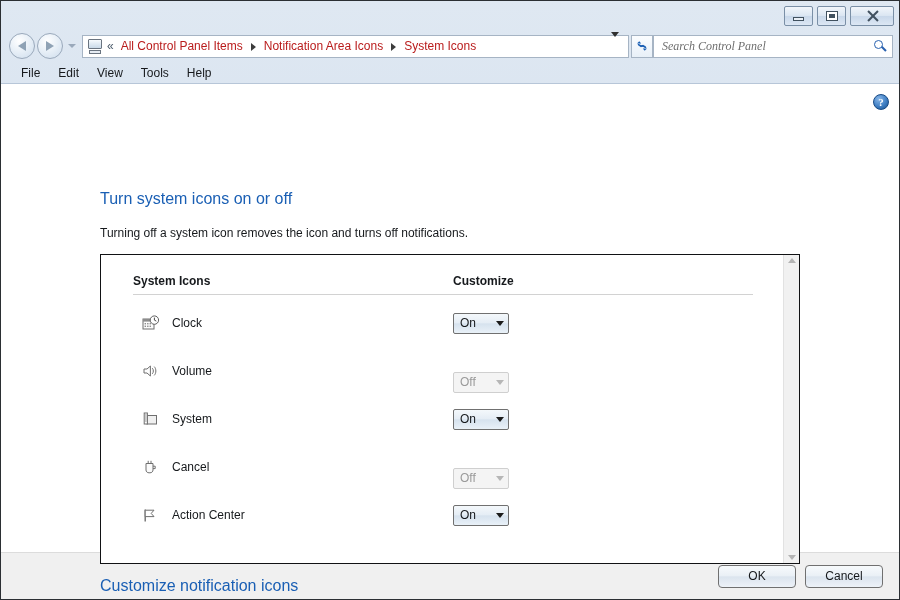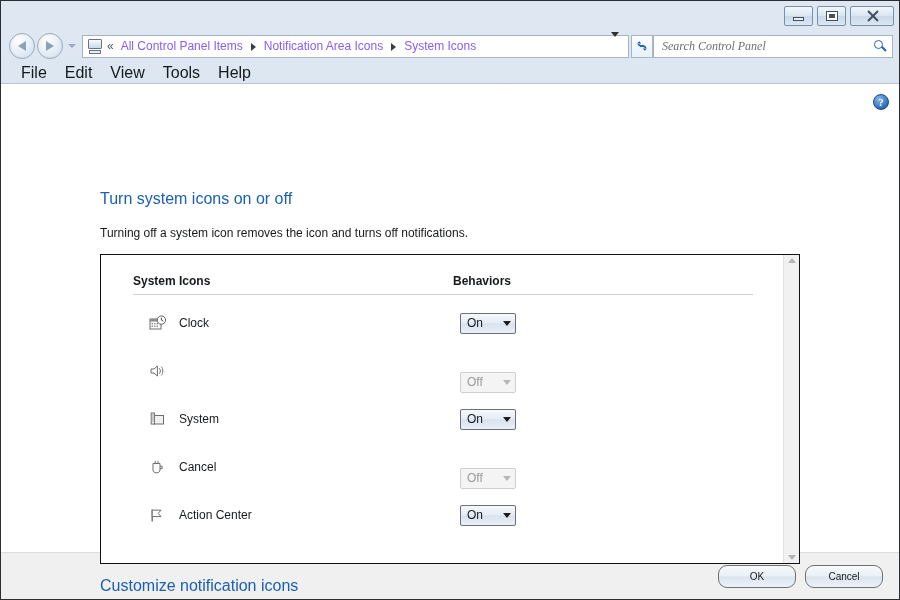--- a/index.html
+++ b/index.html
@@ -75,21 +75,21 @@
     border: 1px solid #a6b4c4;
     display: flex; align-items: center;
     padding: 0 2px 0 4px;
     min-width: 0;
   }
   #pcicon { width: 16px; height: 15px; position: relative; flex:0 0 16px; margin-right:3px;}
   #pcicon .scr { position:absolute; left:1px; top:0; width:14px; height:10px; border:1px solid #6a7480; background:linear-gradient(to bottom,#f6fafd,#c9d9e8); border-radius:1px;}
   #pcicon .base{ position:absolute; left:2px; top:11px; width:12px; height:4px; border:1px solid #6a7480; background:#e6ecf3;}
   .chev { color:#4a5a6a; font-size:12px; margin:0 4px 0 1px; }
   .crumb {
-    font-size: 12px; color: #8b5cf6; white-space: nowrap;
+    font-size: 12px; color: #b91c1c; white-space: nowrap;
     padding: 1px 3px;
   }
   .crumbsep { width: 0;height:0; margin: 1px 5px 0 5px;
     border-top:4px solid transparent;border-bottom:4px solid transparent;border-left:5px solid #3d3d3d;}
   #crumbdrop { margin-left:auto; padding:0 7px; }
   .tri-down-d { width:0;height:0;border-left:4px solid transparent;border-right:4px solid transparent;border-top:5px solid #303030;}
 
   #refreshbtn {
     width: 22px; height: 23px; margin-left: 2px;
     background: linear-gradient(to bottom,#fbfdff,#e8f0f8);
@@ -107,21 +107,21 @@
   .magnifier .lens{position:absolute;left:0;top:0;width:9px;height:9px;border:1.5px solid #2a62b0;border-radius:50%;}
   .magnifier .hdl {position:absolute;left:7px;top:8px;width:6px;height:1.6px;background:#2a62b0;transform:rotate(45deg);}
 
   
   #menubar {
     height: 22px; flex: 0 0 22px;
     display: flex; align-items: center;
     padding-left: 12px; gap: 2px;
     border-bottom: 1px solid #b7c6d8;
   }
-  .menuitem { font-size: 16px; color: #16191c; padding: 2px 8px; }
+  .menuitem { font-size: 12px; color: #16191c; padding: 2px 8px; }
 
   
   #content {
     flex: 1 1 auto; background:#ffffff; position: relative;
     border-top: 1px solid #ffffff;
   }
   #helpicon {
     position:absolute; right:10px; top:9px;
     width:16px;height:16px;border-radius:50%;
     background: radial-gradient(circle at 35% 28%, #89b7e8 0%, #3f7fc4 55%, #18508f 100%);
@@ -147,21 +147,21 @@
     background:#fff; display:flex;
   }
   #panelbody { flex:1 1 auto; position:relative; overflow:hidden; }
   #hdrrow {
     position:absolute; left:32px; top:19px; width:620px;
     display:flex; border-bottom:1px solid #d2d2d2; padding-bottom:6px;
   }
   .hdrcell { font-size:12px; font-weight:bold; color:#16191c; }
   .hdrcell.icons { width: 320px; }
 
-  .row { position:absolute; left:48px; width:620px; height:32px; display:flex; align-items:center; }
+  .row { position:absolute; left:41px; width:620px; height:32px; display:flex; align-items:center; }
   .rowicon { width:26px; flex:0 0 26px; display:flex; align-items:center; justify-content:flex-start; }
   .rowlabel { font-size:12px; color:#16191c; flex:1 1 auto; padding-left:4px; }
 
   .combo {
     position:absolute; left:311px;
     width: 56px; height: 21px;
     display:flex; align-items:center;
     border-radius:2px;
     font-size:12px;
     padding-left:6px;
@@ -201,23 +201,23 @@
   
   #footer {
     flex: 0 0 47px; height:47px;
     background: #f0f0f0;
     border-top: 1px solid #dcdcdc;
     display:flex; align-items:center; justify-content:flex-end;
     padding-right: 16px; gap: 9px;
   }
   .dlgbtn {
     width: 78px; height: 23px;
-    border:1px solid #707070; border-radius:9px;
+    border:1px solid #707070; border-radius:4px;
     background: linear-gradient(to bottom, #f7fafc 0%, #eaf0f6 46%, #dbe4ee 52%, #edf2f8 100%);
-    font-size:10px; color:#16191c;
+    font-size:12px; color:#16191c;
     display:flex;align-items:center;justify-content:center;
   }
 
   
   .gicon { display:block; }
 </style>
 </head>
 <body>
 
 <div id="window">
@@ -294,21 +294,21 @@
     <div id="helpicon">?</div>
 
     <div id="pagesub">Turning off a system icon removes the icon and turns off notifications.</div>
     <div id="pagetitle">Turn system icons on or off</div>
 
     <div id="panel">
       <div id="panelbody">
 
         <div id="hdrrow">
           <span class="hdrcell icons">System Icons</span>
-          <span class="hdrcell behaviors">Behaviors</span>
+          <span class="hdrcell behaviors">Customize</span>
         </div>
 
         <div class="row" style="top:52px">
           <span class="rowicon">
             <svg class="gicon" width="18" height="17" viewBox="0 0 18 17">
               <rect x="1" y="4" width="11" height="10" fill="#fbfbfb" stroke="#6f6f6f" stroke-width="1"></rect>
               <rect x="1" y="4" width="11" height="2.6" fill="#8d8d8d"></rect>
               <g fill="#8d8d8d">
                 <rect x="2.6" y="8" width="1.4" height="1.4"></rect>
                   <rect x="5.1" y="8" width="1.4" height="1.4"></rect>
@@ -331,20 +331,21 @@
         </div>
 
         <div class="row" style="top:100px">
           <span class="rowicon">
             <svg class="gicon" width="18" height="16" viewBox="0 0 18 16">
               <path d="M2 6 L5 6 L8.4 3 L8.4 13 L5 10 L2 10 Z" fill="#fdfdfd" stroke="#6f6f6f" stroke-width="1" stroke-linejoin="round"></path>
               <path d="M10.3 5.2 C11.7 6.6 11.7 9.4 10.3 10.8" stroke="#6f6f6f" stroke-width="1" fill="none"></path>
               <path d="M12.2 3.6 C14.4 5.8 14.4 10.2 12.2 12.4" stroke="#6f6f6f" stroke-width="1" fill="none"></path>
             </svg>
           </span>
+          <span class="rowlabel">Volume</span>
           <span class="combo off">
             <span class="cval">Off</span>
             <span class="carrow">
                 <span class="car-off"></span>
               </span>
           </span>
         </div>
 
         <div class="row" style="top:148px">
           <span class="rowicon">

